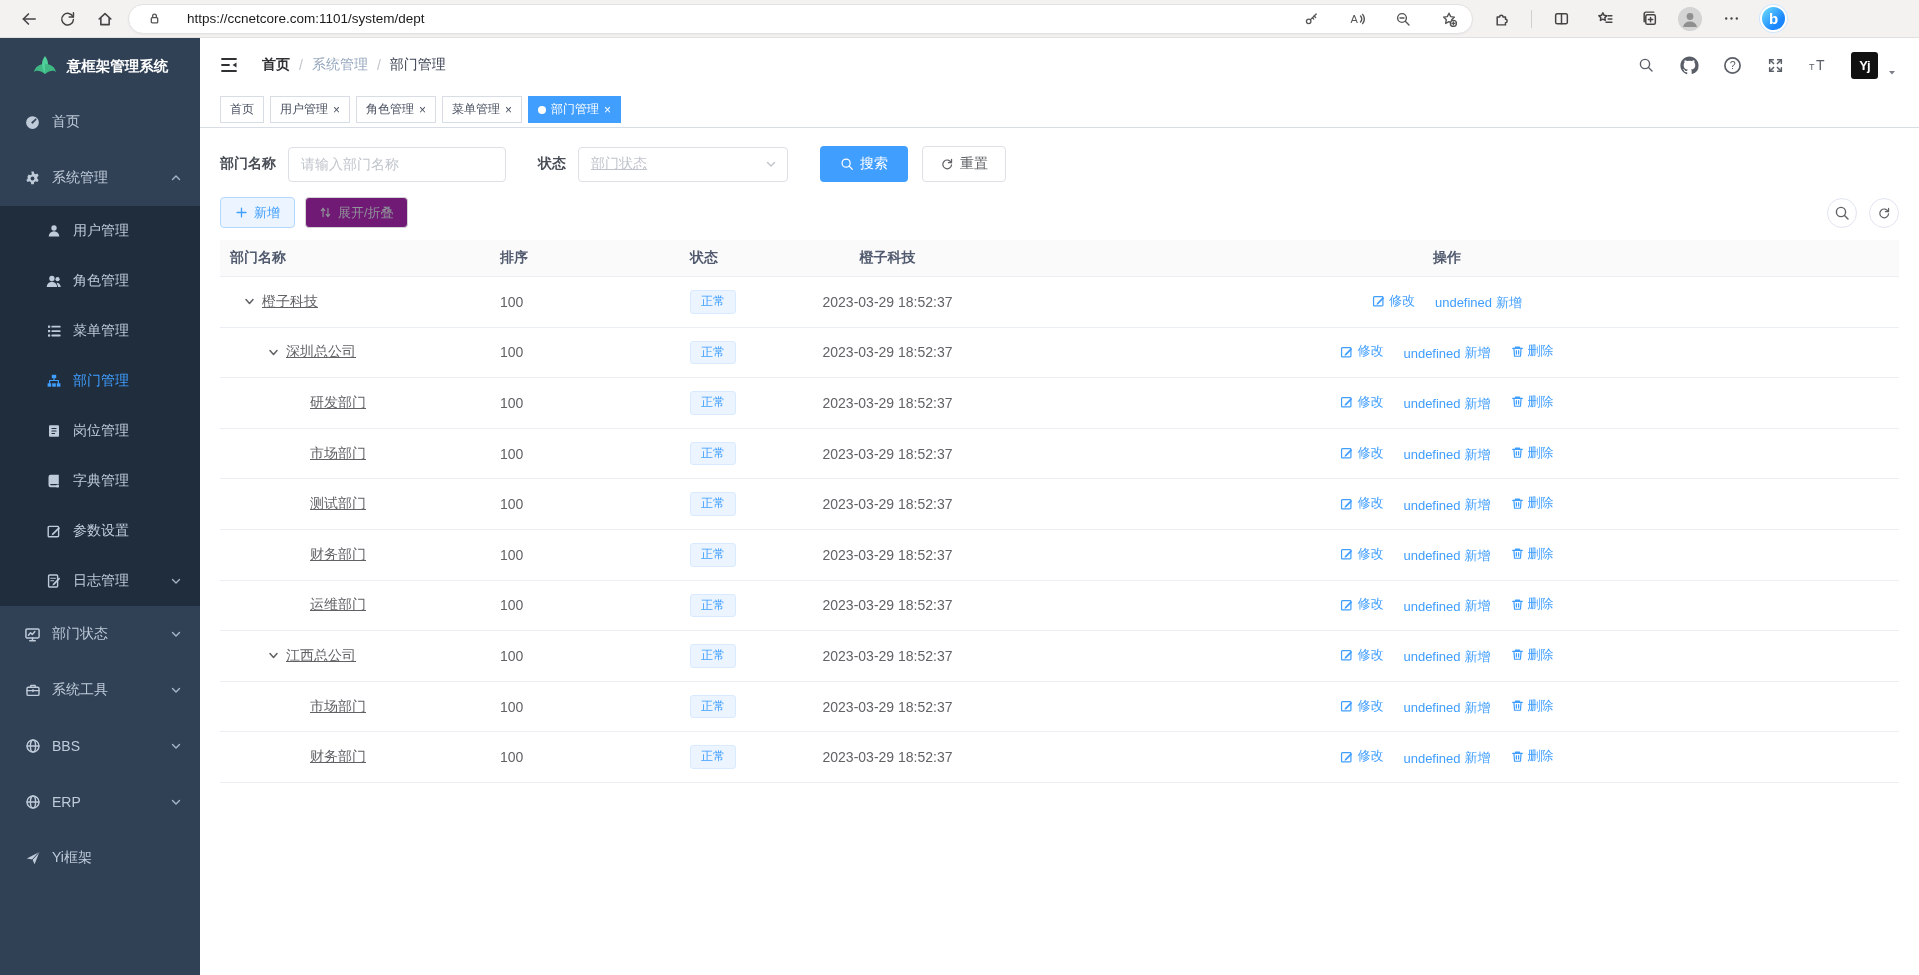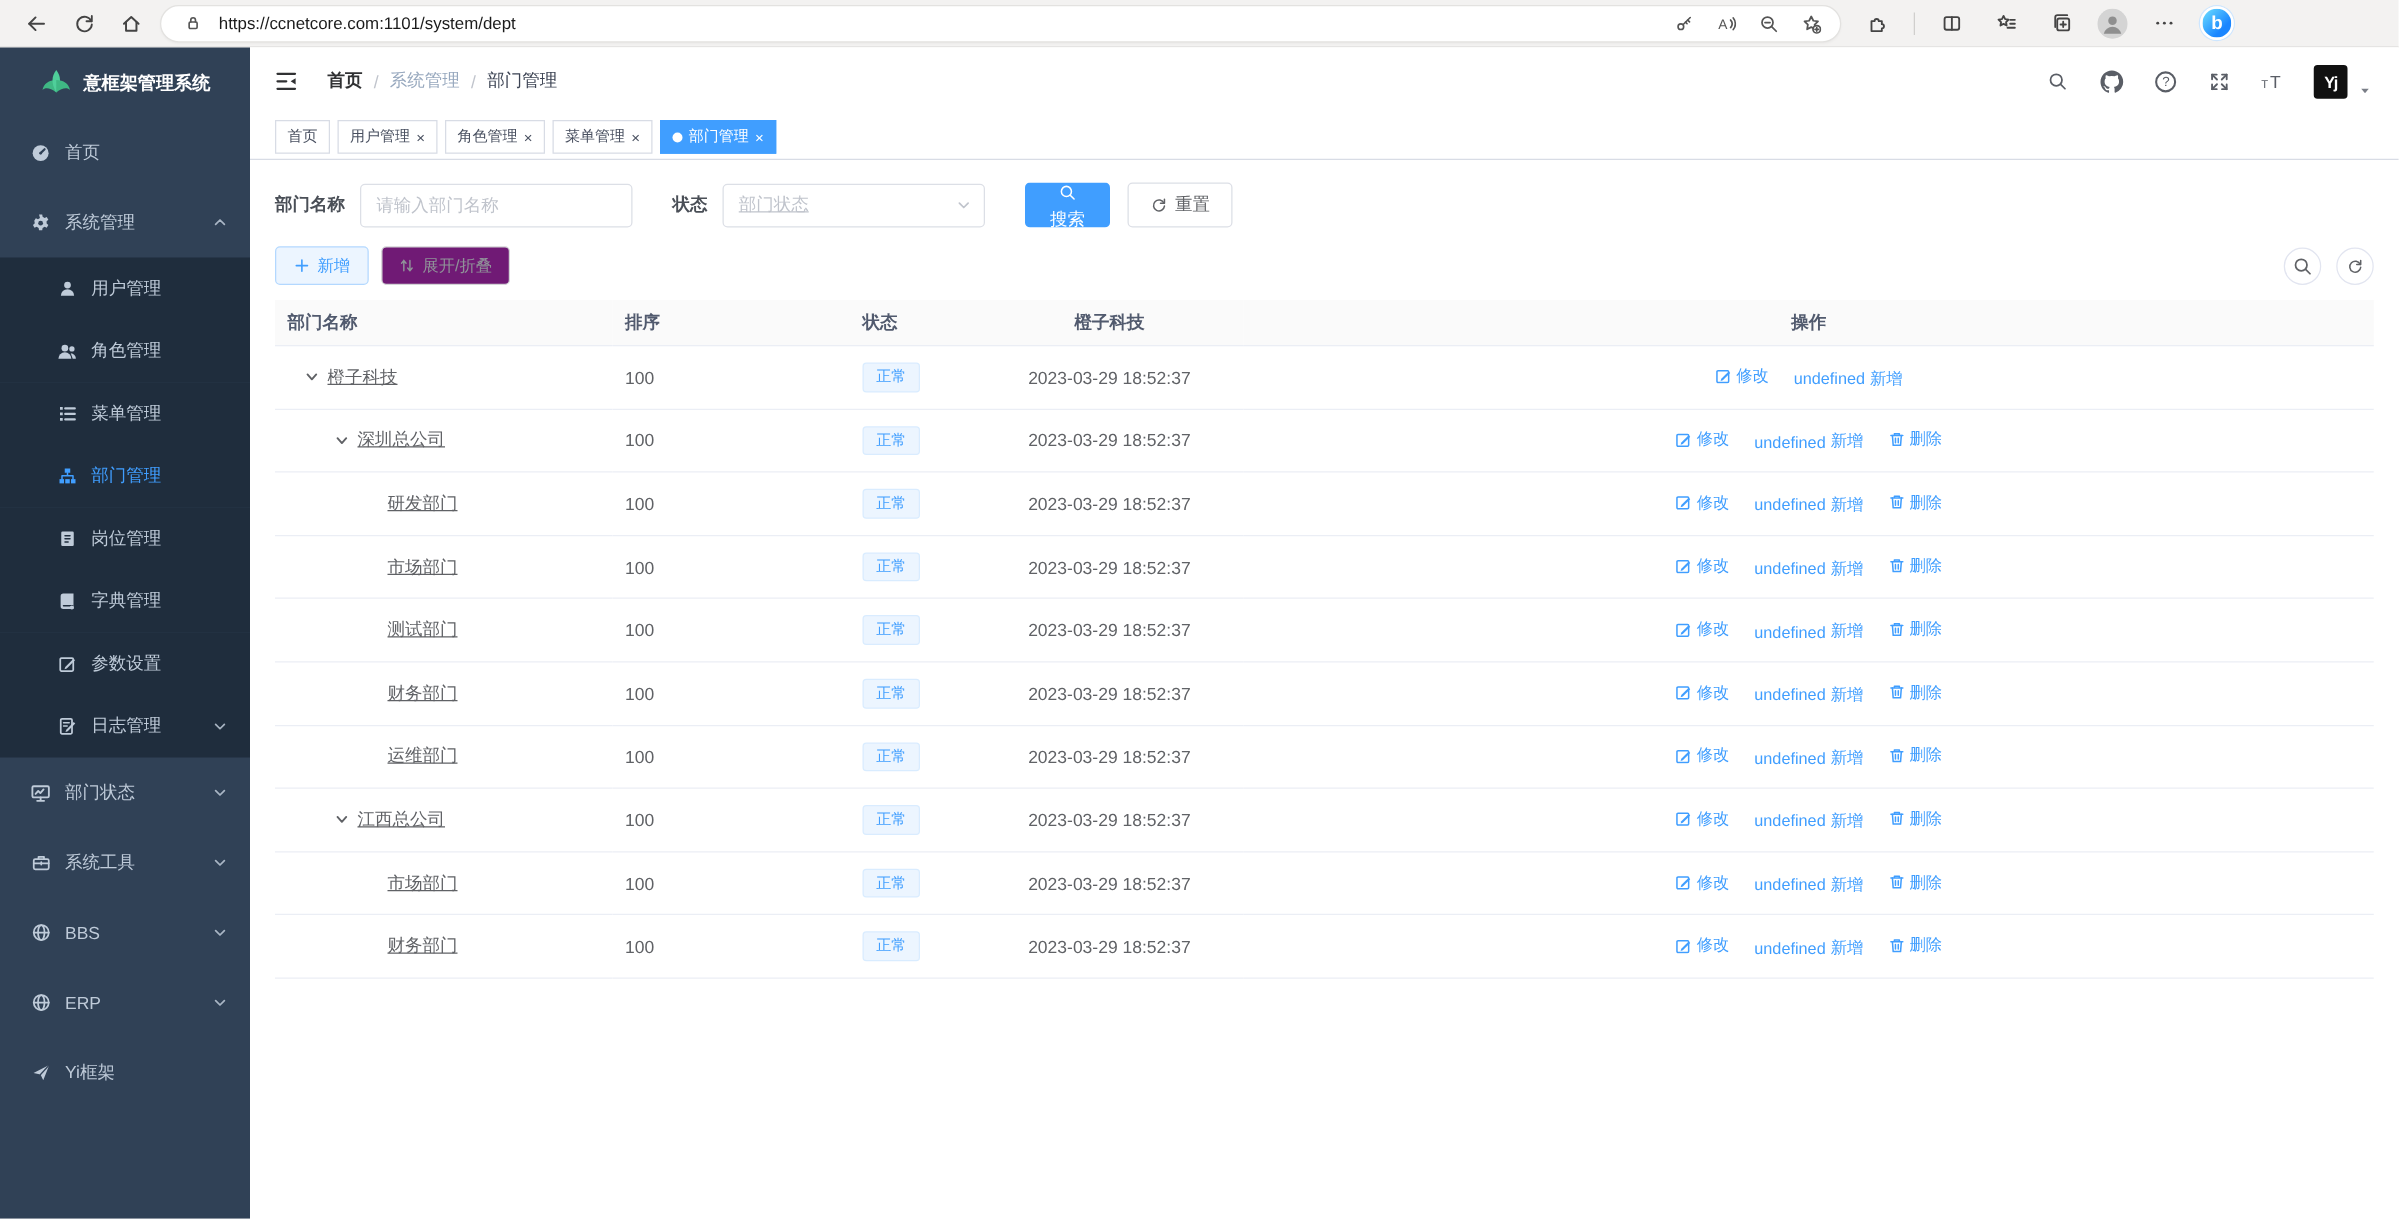--- a/index.html
+++ b/index.html
@@ -2,21 +2,21 @@
 <html><head>
 <meta charset="utf-8">
 <style>
   * { box-sizing: border-box; margin: 0; padding: 0; }
   html,body { width:1919px; height:975px; overflow:hidden; font-family:"Liberation Sans","DejaVu Sans",sans-serif; background:#fff; }
   svg { display:block; }
 
   
   .chrome { height:38px; background:#f3f2f1; border-bottom:1px solid #e1e0de; display:flex; align-items:center; padding:0 14px; gap:8px; }
   .chrome-btn { width:30px; height:30px; border-radius:6px; display:flex; align-items:center; justify-content:center; color:#444; flex:0 0 auto; }
-  .url-pill { flex:1 1 auto; max-width:1345px; height:30px; background:#fff; border:1px solid #e3e2e0; border-radius:15px; display:flex; align-items:center; padding:0 10px 0 12px; gap:8px; box-shadow:0 1px 2px rgba(0,0,0,.04); }
+  .url-pill { flex:1 1 auto; max-width:1345px; height:30px; background:#fff; border:1px solid #e3e2e0; border-radius:15px; display:flex; align-items:center; padding:0 10px 0 12px; gap:20px; box-shadow:0 1px 2px rgba(0,0,0,.04); }
   .url-text { flex:1 1 auto; font-size:13.5px; color:#1b1b1b; white-space:nowrap; overflow:hidden; }
   .pill-ic { width:26px; height:26px; display:flex; align-items:center; justify-content:center; color:#555; flex:0 0 auto; }
   .chrome-right { display:flex; align-items:center; gap:14px; margin-left:6px; flex:0 0 auto; }
   .chrome-divider { width:1px; height:18px; background:#d0cfcd; }
   .avatar-chip { width:24px; height:24px; border-radius:50%; background:#d9d9d9; overflow:hidden; display:flex; align-items:center; justify-content:center; }
   .bing-chip { width:27px; height:27px; border-radius:50%; background:linear-gradient(135deg,#6ee0ff 0%,#1a86ff 70%); display:flex; align-items:center; justify-content:center; color:#fff; font-weight:bold; font-size:15px; border:2px solid #fff; box-shadow:0 0 0 1px #cde6ff; }
 
   
   .app { display:flex; height:937px; }
 
@@ -56,21 +56,21 @@
   .content { flex:1 1 auto; padding:18px 20px 0 20px; background:#fff; }
 
   .filter-row { display:flex; align-items:center; }
   .f-label { font-size:14px; font-weight:bold; color:#4a4f57; margin-right:12px; }
   .f-input { width:218px; height:35px; border:1px solid #dcdfe6; border-radius:4px; padding:0 12px; font-size:14px; color:#b91c1c; outline:none; font-family:inherit; }
   .f-input::placeholder { color:#c0c4cc; }
   .f-select { width:210px; height:35px; border:1px solid #dcdfe6; border-radius:4px; padding:0 10px 0 12px; font-size:14px; color:#c0c4cc; display:flex; align-items:center; margin-right:32px; cursor:pointer;text-decoration:underline; }
   .f-select .sel-arrow { margin-left:auto; color:#c0c4cc; }
   .gap32 { width:32px; flex:0 0 auto; }
   .btn { border-radius:4px; font-size:14px; display:inline-flex; align-items:center; gap:6px; cursor:pointer; border:1px solid transparent; font-family:inherit; }
-  .btn-search { height:36px; padding:0 19px; background:#409eff; color:#fff;flex-direction:column; }
+  .btn-search { height:36px; padding:0 19px; background:#409eff; color:#fff; }
   .btn-reset { height:36px; padding:0 17px; background:#fff; border-color:#dcdfe6; color:#606266; margin-left:14px; }
 
   .toolbar-row { display:flex; align-items:center; margin-top:15px; }
   .btn-add { height:31px; padding:0 14px; background:#ecf5ff; border-color:#b3d8ff; color:#409eff; font-size:13px; }
   .btn-expand { height:31px; padding:0 13px; background:#701a75; border-color:#d3d4d6; color:#909399; font-size:13px; margin-left:10px; }
   .tool-circles { margin-left:auto; display:flex; }
   .icon-circle { width:30px; height:30px; border:1px solid #e2e5f0; border-radius:50%; background:#fff; color:#606266; display:flex; align-items:center; justify-content:center; margin-left:12px; cursor:pointer; }
 
   
   table.grid { width:100%; border-collapse:collapse; margin-top:12px; table-layout:fixed; }

